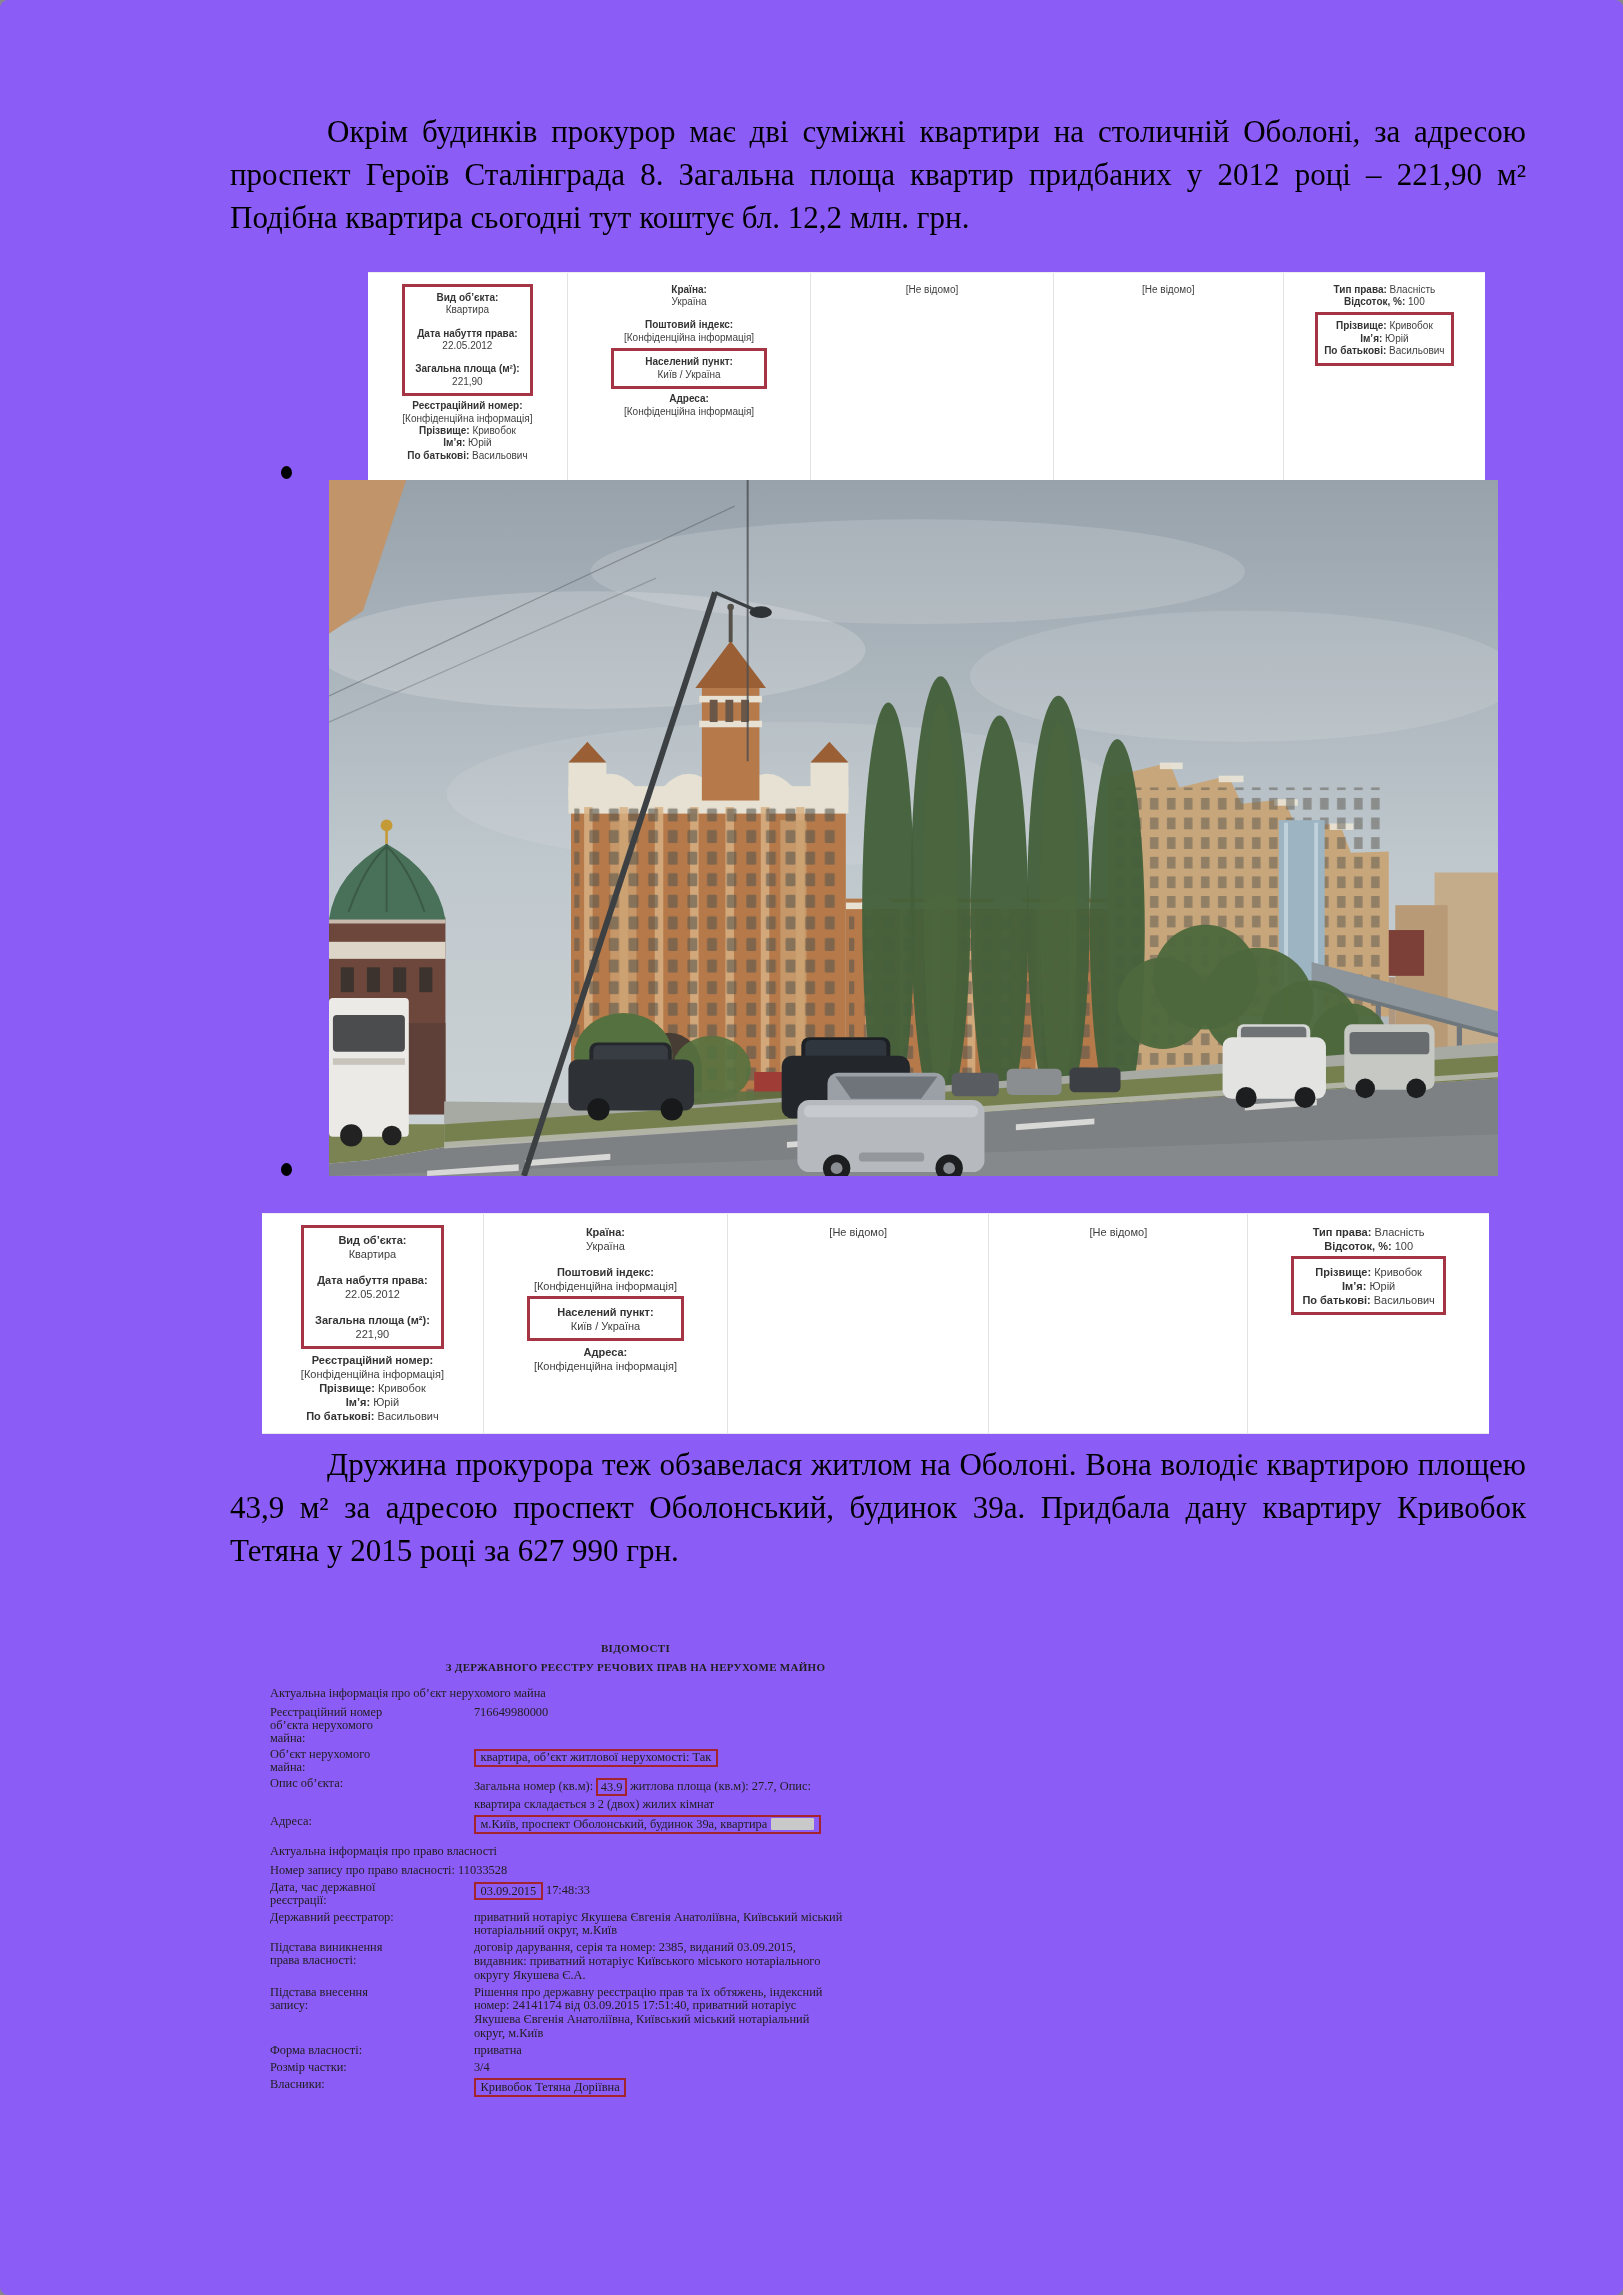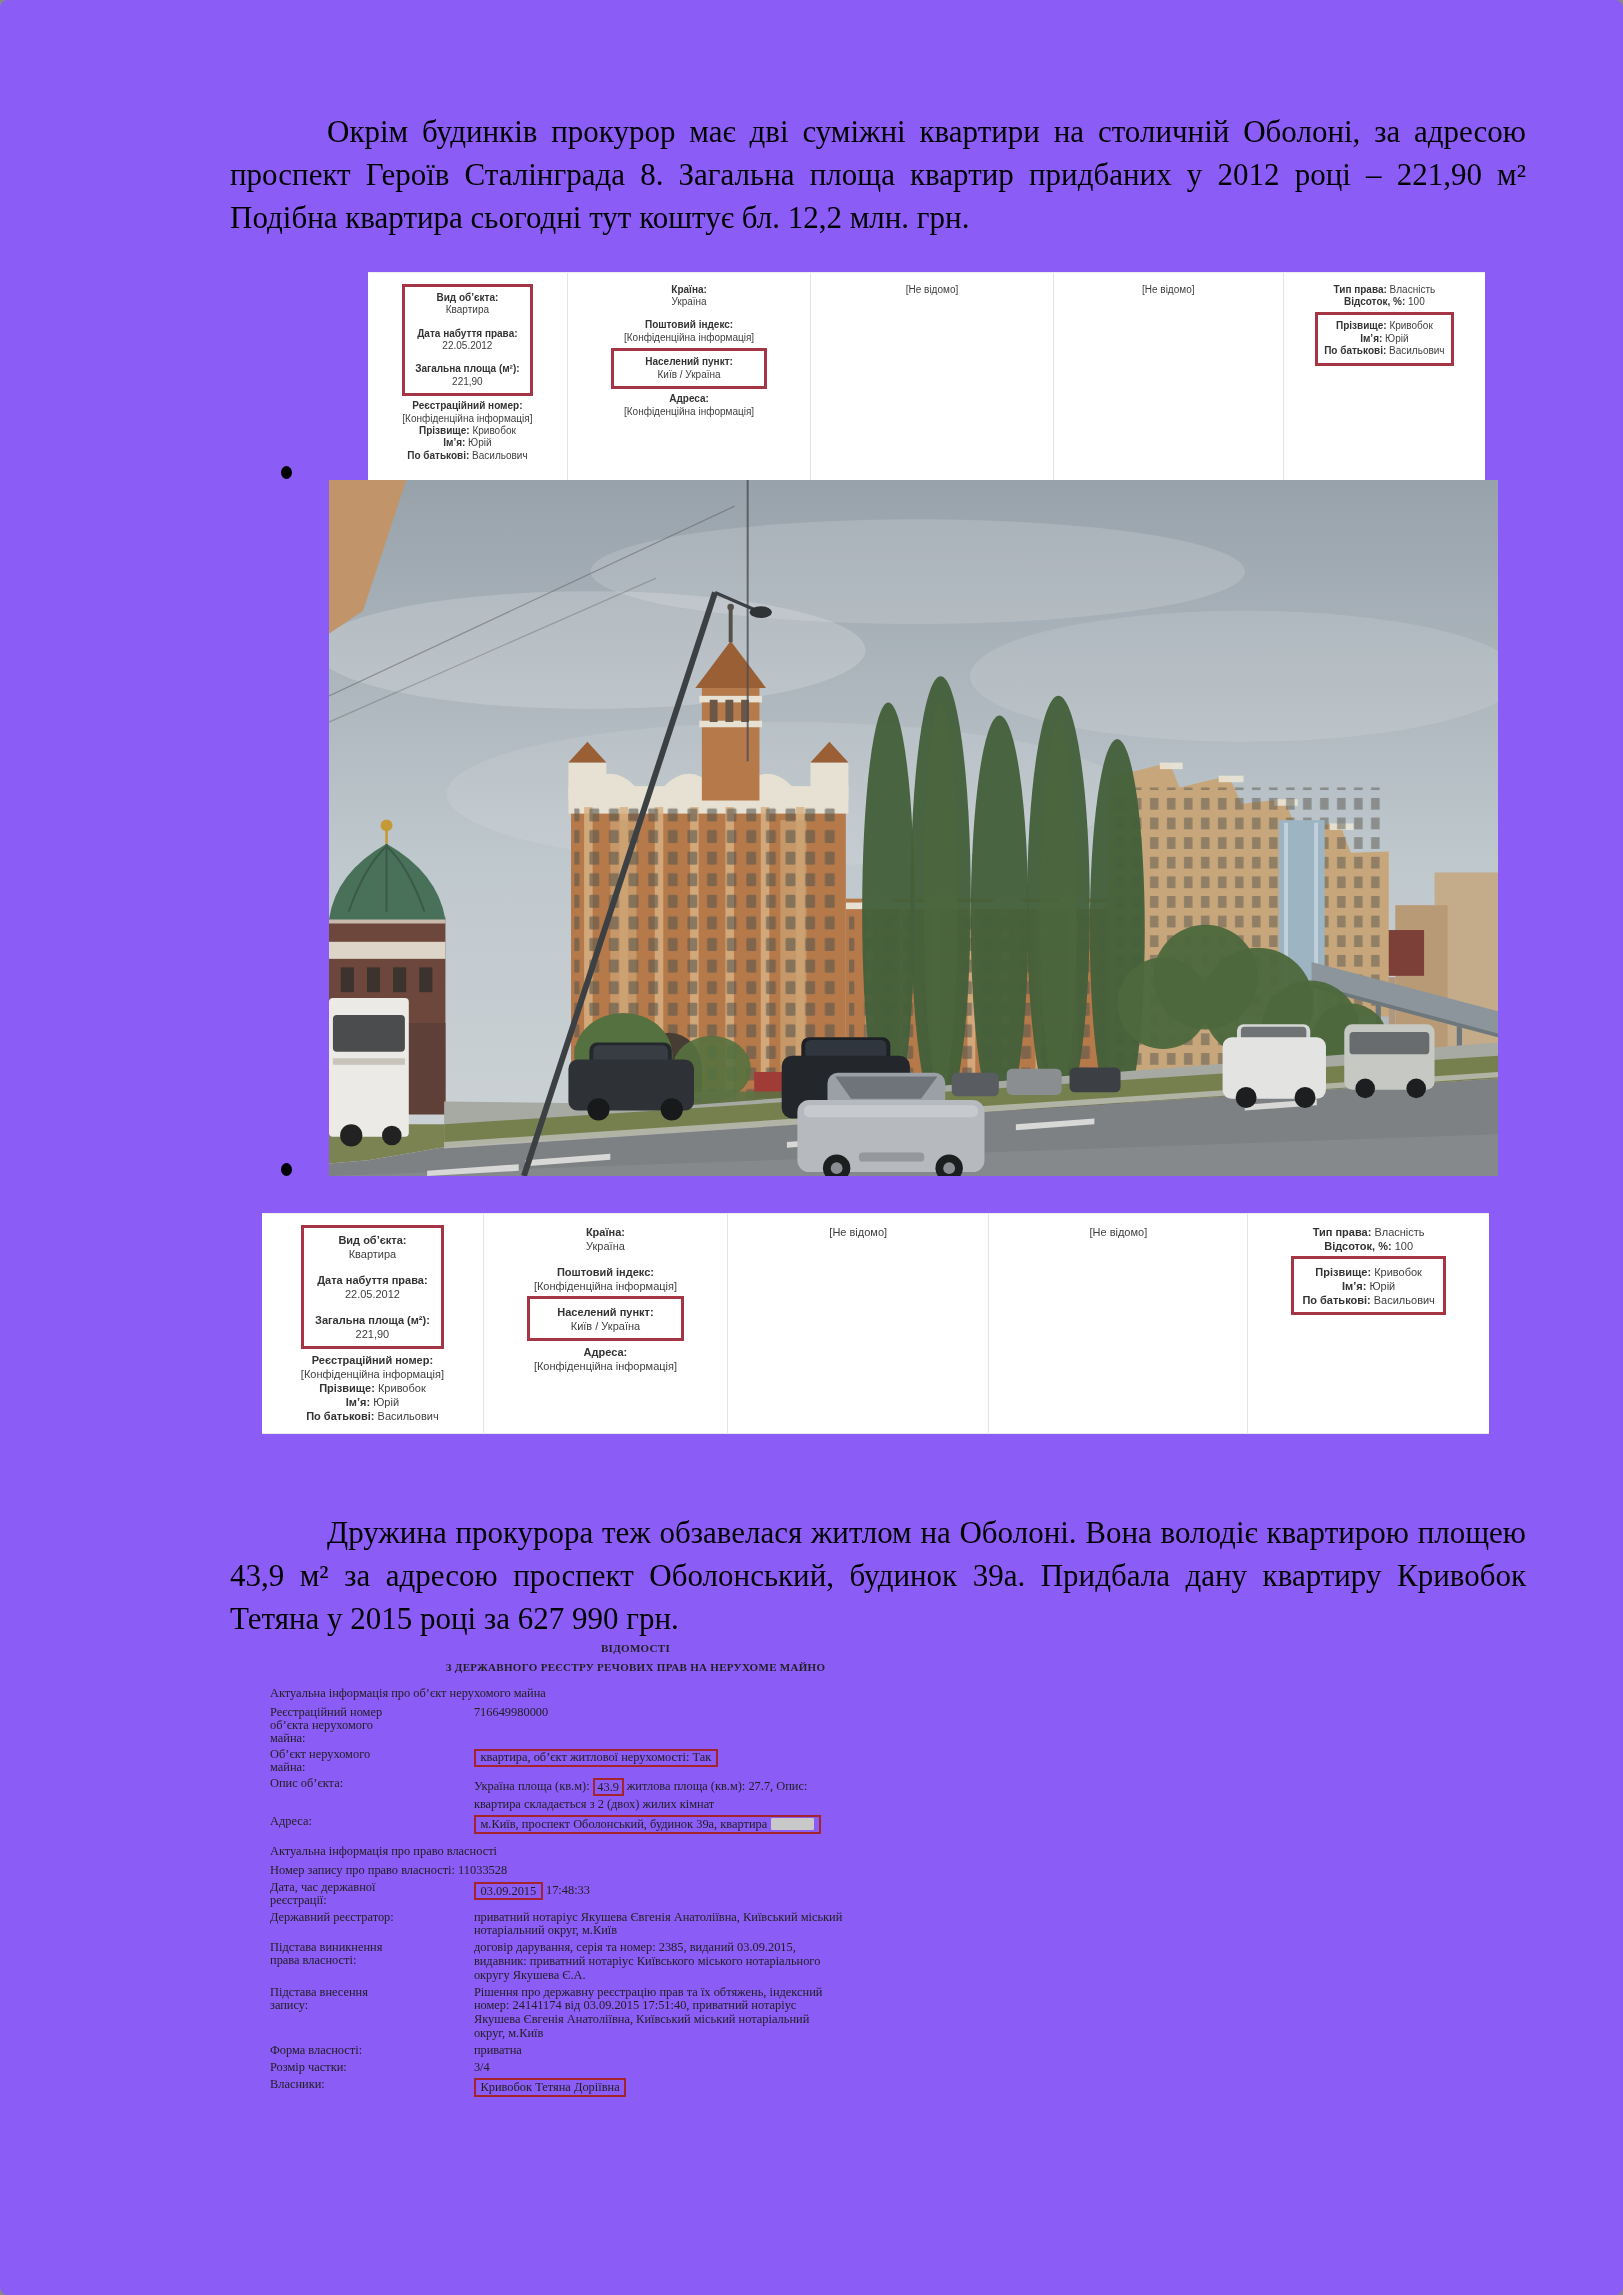--- a/index.html
+++ b/index.html
@@ -2,21 +2,21 @@
 <html style="--accent-registry: #a53545; --accent-extract: #a3242c; --redaction: #c9c9c9; --ph-sky-top: #98a2ab; --ph-sky-mid: #bfc8cd; --ph-sky-low: #cdd3d6; --ph-building: #b5794a; --ph-building-light: #d8b184; --ph-parapet: #e7e1d3; --ph-roof-cap: #9a5f35; --ph-beige: #c7a67c; --ph-glass: #9db4c2; --ph-window: #5b584e; --ph-dome: #497058; --ph-brick: #6e473c; --ph-trim: #ddd6c8; --ph-finial: #c49a36; --ph-tree-dark: #44603a; --ph-tree-mid: #4d683c; --ph-grass: #76804e; --ph-road: #7e8183; --ph-sidewalk: #a7a9a3; --ph-lane: #d8d8d6; --ph-pole: #3c4043; --ph-slab: #8b959b; --ph-corner: #c1946a;font-size:10.5px"><head>
 <meta charset="utf-8">
 <style>
   html,body{margin:0;padding:0;background:#888;}
   .page{position:relative;width:1623px;height:2295px;background:#8b5cf6;overflow:hidden;
         font-family:"Liberation Serif",serif;border-radius:8px;}
   
   .para{position:absolute;width:1296px;left:230px;margin:0;font-size:31px;line-height:43px;
         text-align:justify;text-indent:97px;color:#000;}
   #p1{top:110px;}
-  #p2{top:1511px;}
+  #p2{top:1443px;}
   
   .bullet{position:absolute;width:11px;height:13px;background:#000;border-radius:50%;}
   
   .registry{position:absolute;display:flex;align-items:flex-start;background:#fff;
             font-family:"Liberation Sans",sans-serif;color:#3e3e3e;
             border-top:1.3px solid #eeeeee;border-bottom:1.3px solid #e9e9e9;box-sizing:border-box;}
   .rcol{box-sizing:border-box;padding:10.5px 6.5px 0;text-align:center;height:100%;}
   .rsep{border-left:1.3px solid #e3e3e3;}
   .rblock{margin:0 auto 3.9px;}
   .rboxed{border:3.3px solid var(--accent-registry);display:inline-block;padding:5.2px 6.5px;min-width:60%;}
@@ -385,21 +385,21 @@
           </div>
           <div class="xvalue">
             <div class="xvline"><span class="xbox"><span>квартира, об’єкт житлової нерухомості: Так</span></span></div>
           </div>
         </div>
         <div class="xrow">
           <div class="xlabel">
             <div>Опис об’єкта:</div>
           </div>
           <div class="xvalue">
-            <div class="xvline"><span>Україна площа (кв.м): </span><span class="xbox xbox-tight"><span>43.9</span></span><span> житлова площа (кв.м): 27.7, Опис:</span></div>
+            <div class="xvline"><span>Загальна номер (кв.м): </span><span class="xbox xbox-tight"><span>43.9</span></span><span> житлова площа (кв.м): 27.7, Опис:</span></div>
             <div class="xvline"><span>квартира складається з 2 (двох) жилих кімнат</span></div>
           </div>
         </div>
         <div class="xrow">
           <div class="xlabel">
             <div>Адреса:</div>
           </div>
           <div class="xvalue">
             <div class="xvline"><span class="xbox"><span>м.Київ, проспект Оболонський, будинок 39а, квартира</span><span class="xredact"></span></span></div>
           </div>

